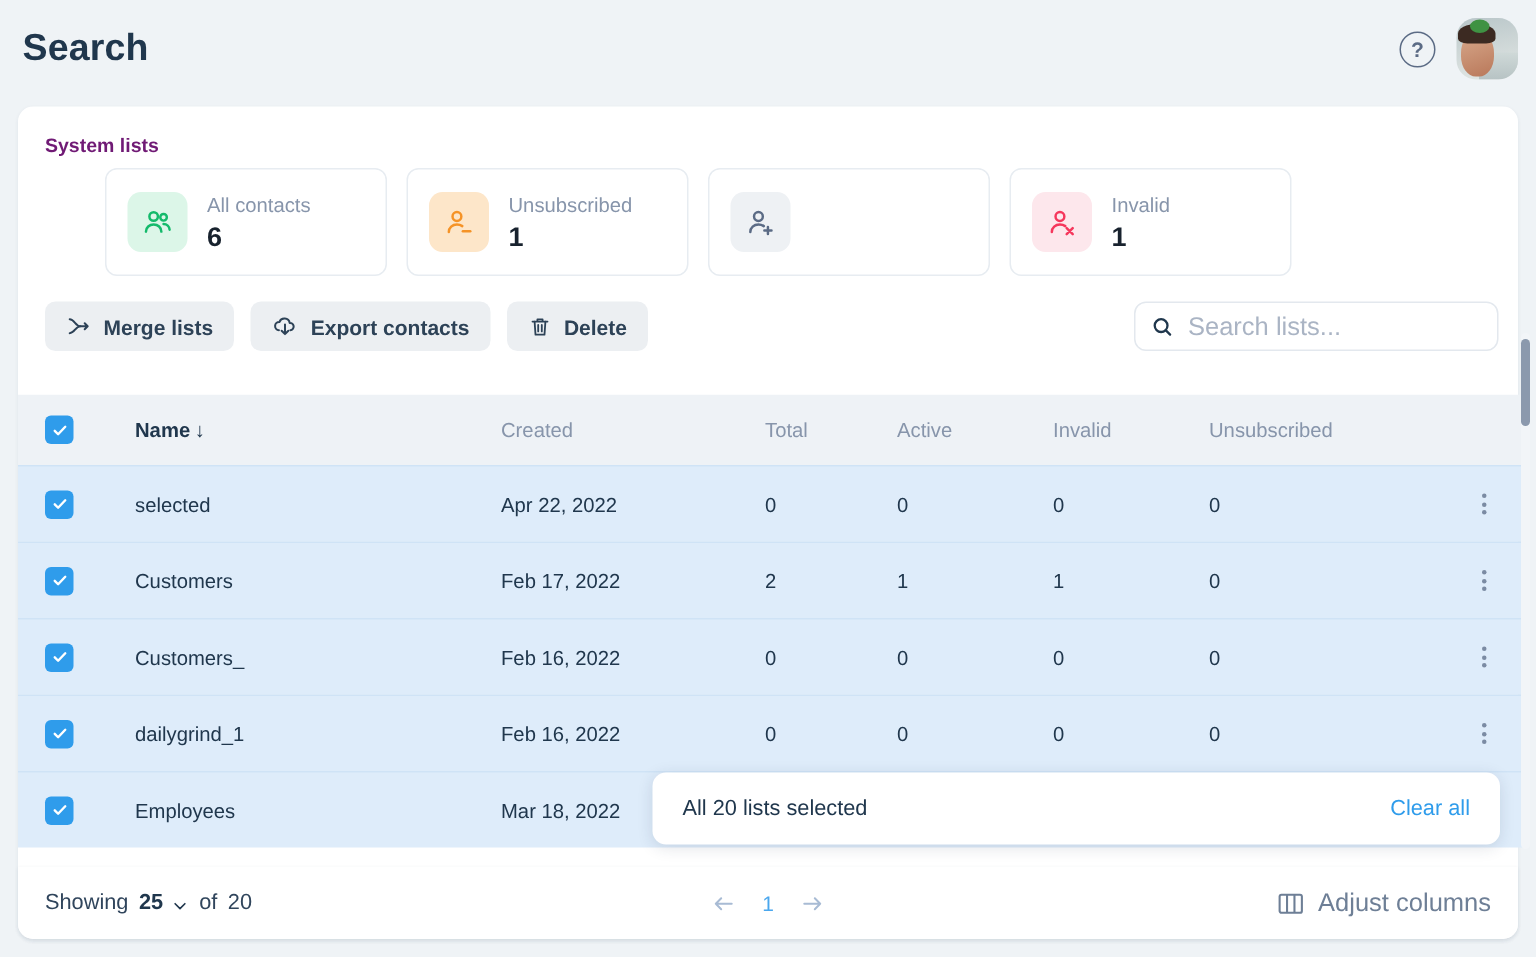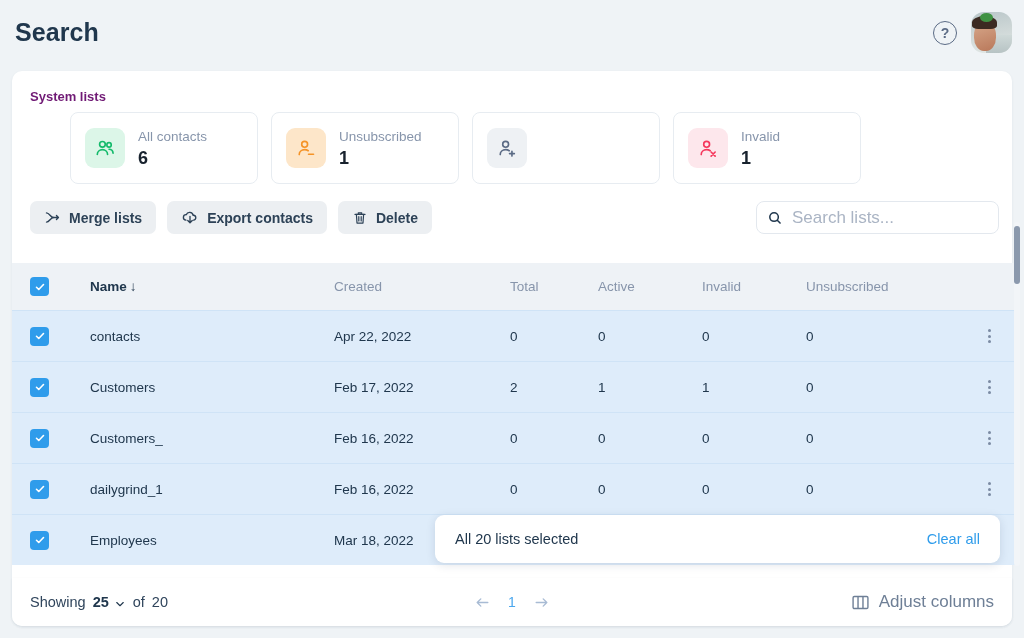--- a/index.html
+++ b/index.html
@@ -335,21 +335,21 @@
     </div>
     <div id="rows-host">
         <div class="trow">
           <div class="cell c-check">
             <div class="chk">
               <svg width="12" height="12" viewBox="0 0 24 24" fill="none" stroke="#fff" stroke-width="3.2" stroke-linecap="round" stroke-linejoin="round">
                 <path d="M5 12.5l4.5 4.5L19 7"></path>
               </svg>
             </div>
           </div>
-          <div class="cell c-name td">contacts</div>
+          <div class="cell c-name td">selected</div>
           <div class="cell c-created td">Apr 22, 2022</div>
           <div class="cell c-total td">0</div>
           <div class="cell c-active td">0</div>
           <div class="cell c-invalid td">0</div>
           <div class="cell c-unsub td">0</div>
           <div class="cell c-kebab">
             <div class="kebab">
               <i></i>
               <i></i>
               <i></i>

